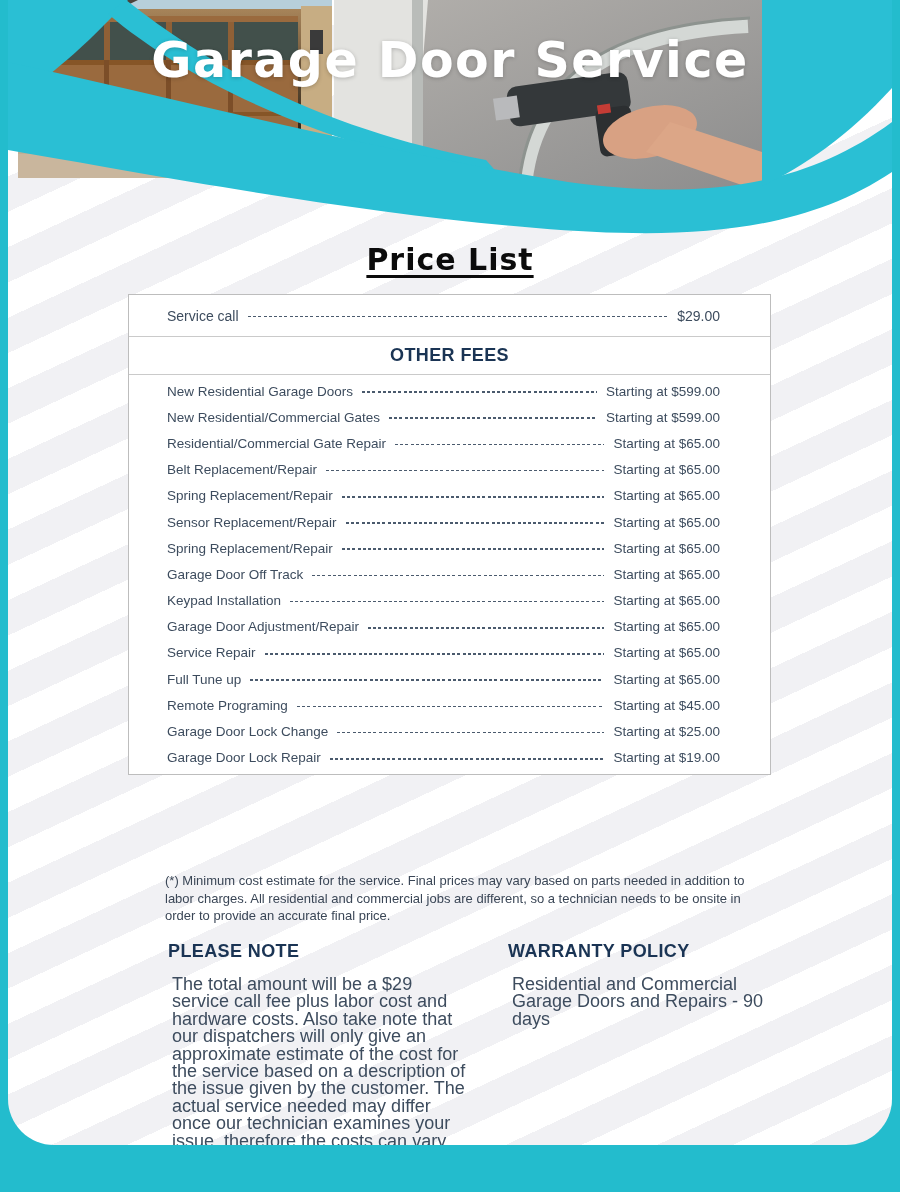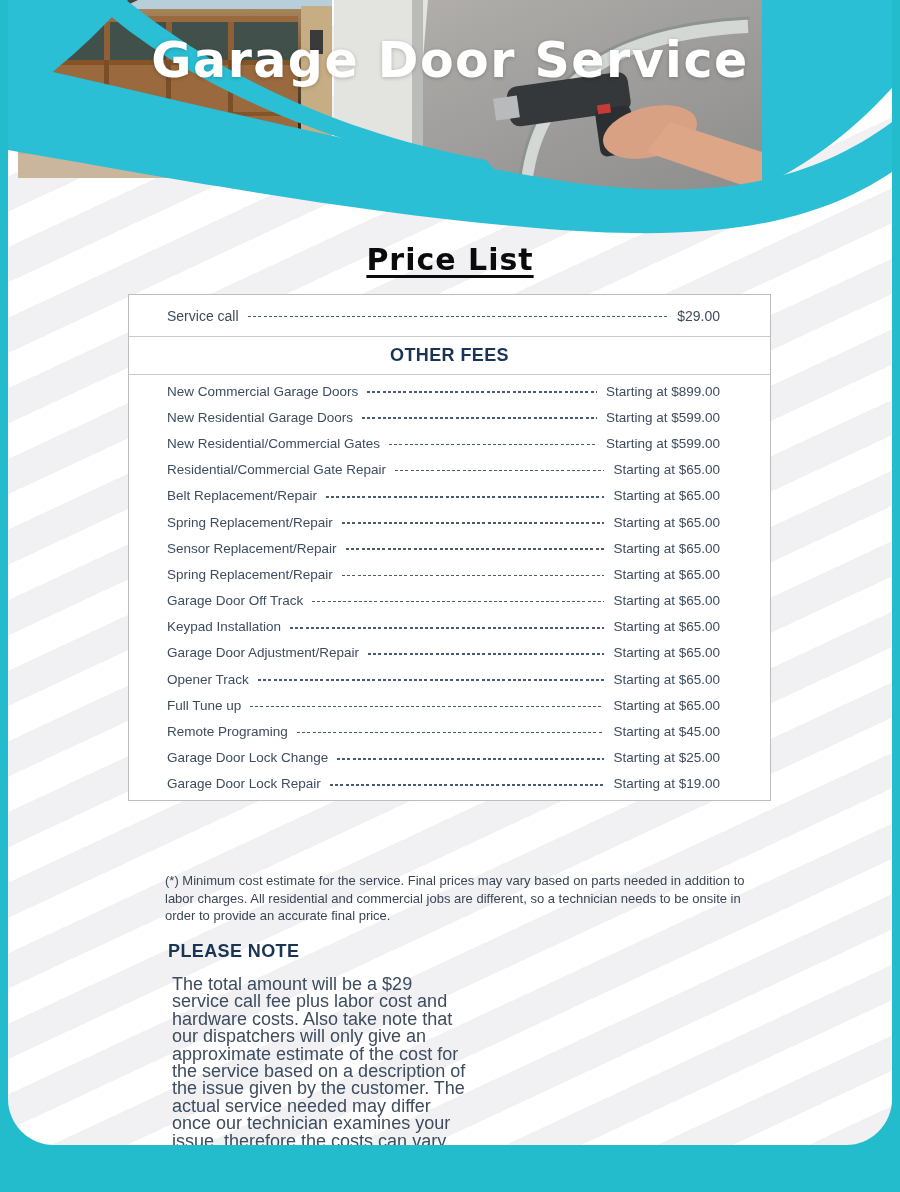--- a/index.html
+++ b/index.html
@@ -157,25 +157,20 @@
   <div class="price-table">
     <div class="basic-list">
   <div class="fee-row">
     <span class="fee-label">Service call</span>
     <span class="leader"></span>
     <span class="fee-price">$29.00</span>
   </div>
 </div>
     <div class="section-header">OTHER FEES</div>
     <div class="fee-items">
-  <div class="fee-row">
-    <span class="fee-label">New Commercial Garage Doors</span>
-    <span class="leader"></span>
-    <span class="fee-price">Starting at $899.00</span>
-  </div>
 
   <div class="fee-row">
     <span class="fee-label">New Residential Garage Doors</span>
     <span class="leader"></span>
     <span class="fee-price">Starting at $599.00</span>
   </div>
 
   <div class="fee-row">
     <span class="fee-label">New Residential/Commercial Gates</span>
     <span class="leader"></span>
@@ -225,21 +220,21 @@
     <span class="fee-price">Starting at $65.00</span>
   </div>
 
   <div class="fee-row">
     <span class="fee-label">Garage Door Adjustment/Repair</span>
     <span class="leader"></span>
     <span class="fee-price">Starting at $65.00</span>
   </div>
 
   <div class="fee-row">
-    <span class="fee-label">Opener Track</span>
+    <span class="fee-label">Service Repair</span>
     <span class="leader"></span>
     <span class="fee-price">Starting at $65.00</span>
   </div>
 
   <div class="fee-row">
     <span class="fee-label">Full Tune up</span>
     <span class="leader"></span>
     <span class="fee-price">Starting at $65.00</span>
   </div>
 
@@ -262,14 +257,18 @@
   </div>
 </div>
   </div>
 
   <p class="footnote">(*) Minimum cost estimate for the service. Final prices may vary based on parts needed in addition to labor charges. All residential and commercial jobs are different, so a technician needs to be onsite in order to provide an accurate final price.</p>
 
   <div class="col col-left">
     <h3>PLEASE NOTE</h3>
     <p>The total amount will be a $29 service call fee plus labor cost and hardware costs. Also take note that our dispatchers will only give an approximate estimate of the cost for the service based on a description of the issue given by the customer. The actual service needed may differ once our technician examines your issue, therefore the costs can vary.</p>
   </div>
+  <div class="col col-right">
+    <h3>WARRANTY POLICY</h3>
+    <p>Residential and Commercial Garage Doors and Repairs - 90 days</p>
+  </div>
 
 </div>
 
 </body></html>

